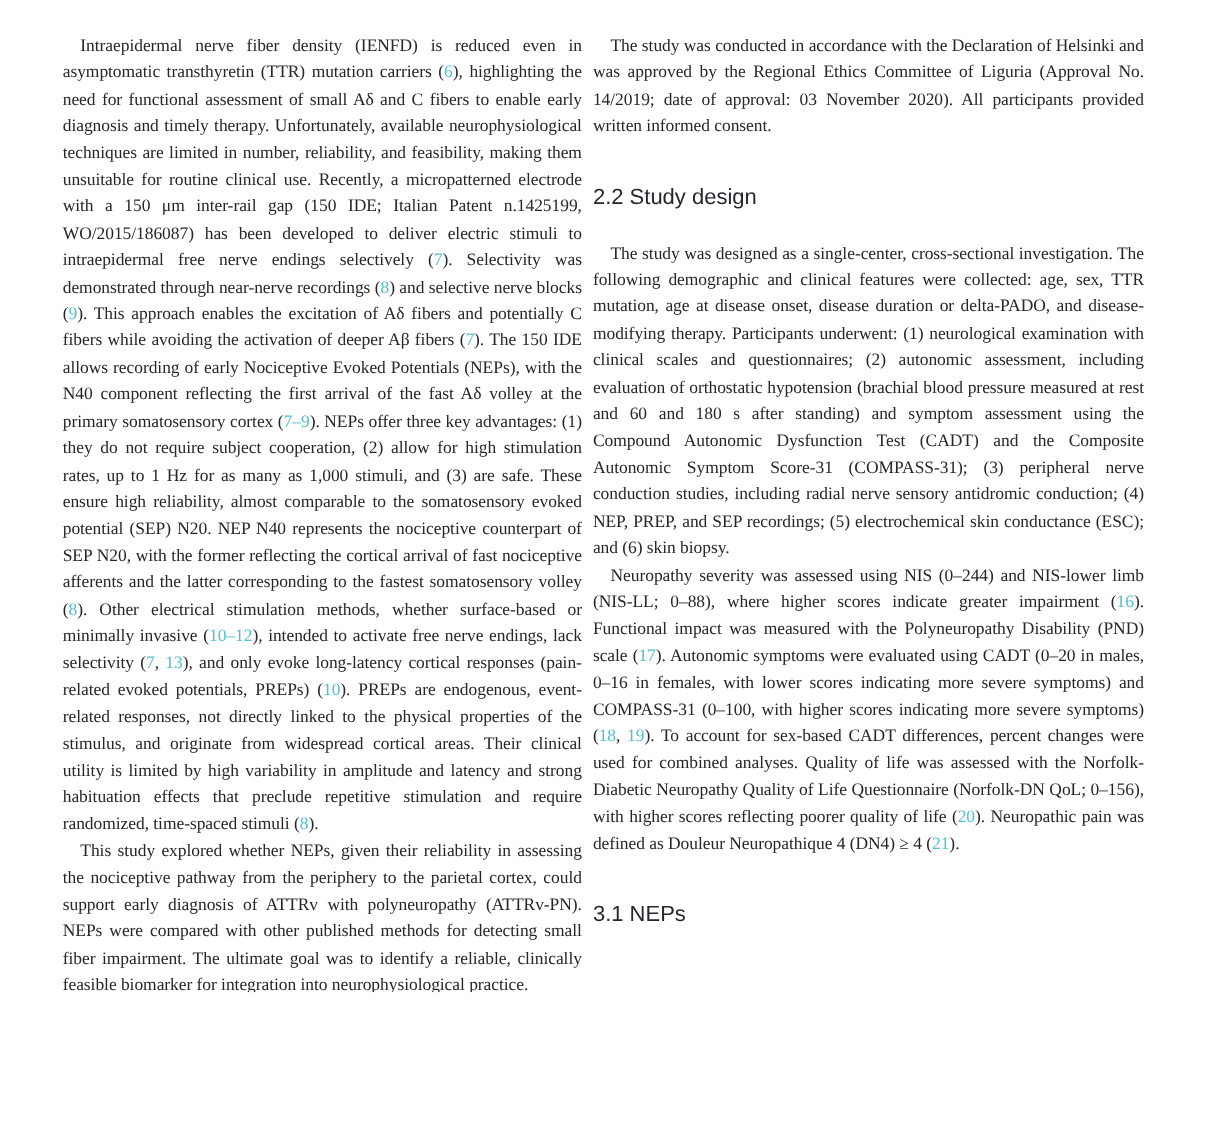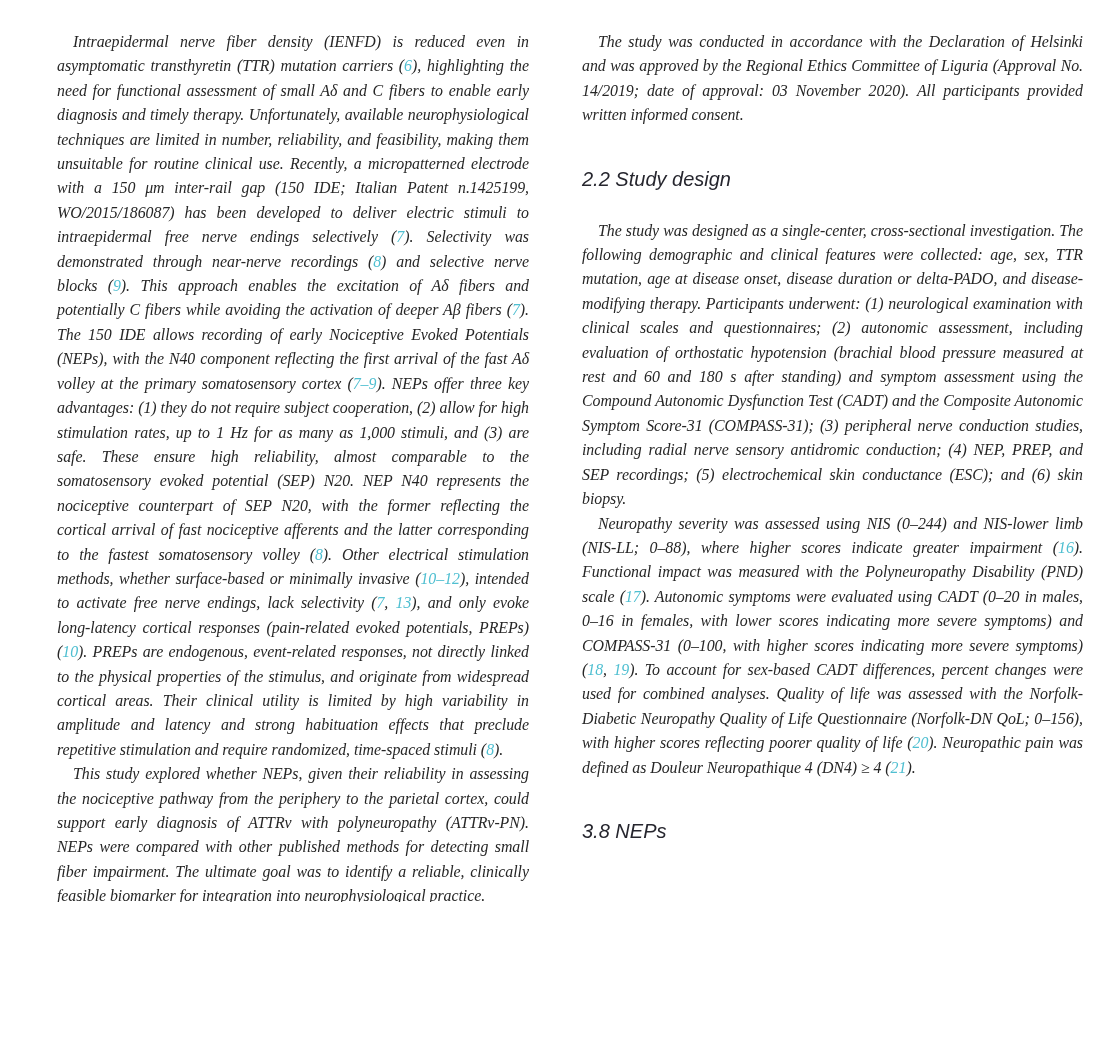--- a/index.html
+++ b/index.html
@@ -7,28 +7,27 @@
     padding: 0;
     background: #ffffff;
   }
   .page {
     position: relative;
     width: 1100px;
     height: 902px;
     background: var(--bg, #ffffff);
     overflow: hidden;
     font-family: "Liberation Serif", serif;
-    font-style: italic;
   }
   .column {
     position: absolute;
     top: 30px;
   }
   .column.left  { left: 57px;  width: 472px; }
-  .column.right { left: 582px; width: 501px; }
+  .column.right { left: 539px; width: 501px; }
 
   .body-para {
     margin: 0;
     text-align: justify;
     text-indent: 16px;
     font-size: 15.9px;
     line-height: 24.4px;
     letter-spacing: -0.05px;
     color: var(--body, #262626);
   }
@@ -61,15 +60,15 @@
   <div class="column left">
       <p class="body-para">Intraepidermal nerve fiber density (IENFD) is reduced even in asymptomatic transthyretin (TTR) mutation carriers (<span class="citation">6</span>), highlighting the need for functional assessment of small Aδ and C fibers to enable early diagnosis and timely therapy. Unfortunately, available neurophysiological techniques are limited in number, reliability, and feasibility, making them unsuitable for routine clinical use. Recently, a micropatterned electrode with a 150 μm inter-rail gap (150 IDE; Italian Patent n.1425199, WO/2015/186087) has been developed to deliver electric stimuli to intraepidermal free nerve endings selectively (<span class="citation">7</span>). Selectivity was demonstrated through near-nerve recordings (<span class="citation">8</span>) and selective nerve blocks (<span class="citation">9</span>). This approach enables the excitation of Aδ fibers and potentially C fibers while avoiding the activation of deeper Aβ fibers (<span class="citation">7</span>). The 150 IDE allows recording of early Nociceptive Evoked Potentials (NEPs), with the N40 component reflecting the first arrival of the fast Aδ volley at the primary somatosensory cortex (<span class="citation">7–9</span>). NEPs offer three key advantages: (1) they do not require subject cooperation, (2) allow for high stimulation rates, up to 1 Hz for as many as 1,000 stimuli, and (3) are safe. These ensure high reliability, almost comparable to the somatosensory evoked potential (SEP) N20. NEP N40 represents the nociceptive counterpart of SEP N20, with the former reflecting the cortical arrival of fast nociceptive afferents and the latter corresponding to the fastest somatosensory volley (<span class="citation">8</span>). Other electrical stimulation methods, whether surface-based or minimally invasive (<span class="citation">10–12</span>), intended to activate free nerve endings, lack selectivity (<span class="citation">7</span>, <span class="citation">13</span>), and only evoke long-latency cortical responses (pain-related evoked potentials, PREPs) (<span class="citation">10</span>). PREPs are endogenous, event-related responses, not directly linked to the physical properties of the stimulus, and originate from widespread cortical areas. Their clinical utility is limited by high variability in amplitude and latency and strong habituation effects that preclude repetitive stimulation and require randomized, time-spaced stimuli (<span class="citation">8</span>).</p>
       <p class="body-para">This study explored whether NEPs, given their reliability in assessing the nociceptive pathway from the periphery to the parietal cortex, could support early diagnosis of ATTRv with polyneuropathy (ATTRv-PN). NEPs were compared with other published methods for detecting small fiber impairment. The ultimate goal was to identify a reliable, clinically feasible biomarker for integration into neurophysiological practice.</p>
       <div class="subsection-heading">2.1 Study population</div>
     </div>
   <div class="column right">
       <p class="body-para">The study was conducted in accordance with the Declaration of Helsinki and was approved by the Regional Ethics Committee of Liguria (Approval No. 14/2019; date of approval: 03 November 2020). All participants provided written informed consent.</p>
       <div class="subsection-heading">2.2 Study design</div>
       <p class="body-para">The study was designed as a single-center, cross-sectional investigation. The following demographic and clinical features were collected: age, sex, TTR mutation, age at disease onset, disease duration or delta-PADO, and disease-modifying therapy. Participants underwent: (1) neurological examination with clinical scales and questionnaires; (2) autonomic assessment, including evaluation of orthostatic hypotension (brachial blood pressure measured at rest and 60 and 180 s after standing) and symptom assessment using the Compound Autonomic Dysfunction Test (CADT) and the Composite Autonomic Symptom Score-31 (COMPASS-31); (3) peripheral nerve conduction studies, including radial nerve sensory antidromic conduction; (4) NEP, PREP, and SEP recordings; (5) electrochemical skin conductance (ESC); and (6) skin biopsy.</p>
       <p class="body-para">Neuropathy severity was assessed using NIS (0–244) and NIS-lower limb (NIS-LL; 0–88), where higher scores indicate greater impairment (<span class="citation">16</span>). Functional impact was measured with the Polyneuropathy Disability (PND) scale (<span class="citation">17</span>). Autonomic symptoms were evaluated using CADT (0–20 in males, 0–16 in females, with lower scores indicating more severe symptoms) and COMPASS-31 (0–100, with higher scores indicating more severe symptoms) (<span class="citation">18</span>, <span class="citation">19</span>). To account for sex-based CADT differences, percent changes were used for combined analyses. Quality of life was assessed with the Norfolk-Diabetic Neuropathy Quality of Life Questionnaire (Norfolk-DN QoL; 0–156), with higher scores reflecting poorer quality of life (<span class="citation">20</span>). Neuropathic pain was defined as Douleur Neuropathique 4 (DN4) ≥ 4 (<span class="citation">21</span>).</p>
-      <div class="subsection-heading">3.8 NEPs</div>
+      <div class="subsection-heading">3.1 NEPs</div>
     </div>
 </div>
 
 </body></html>

